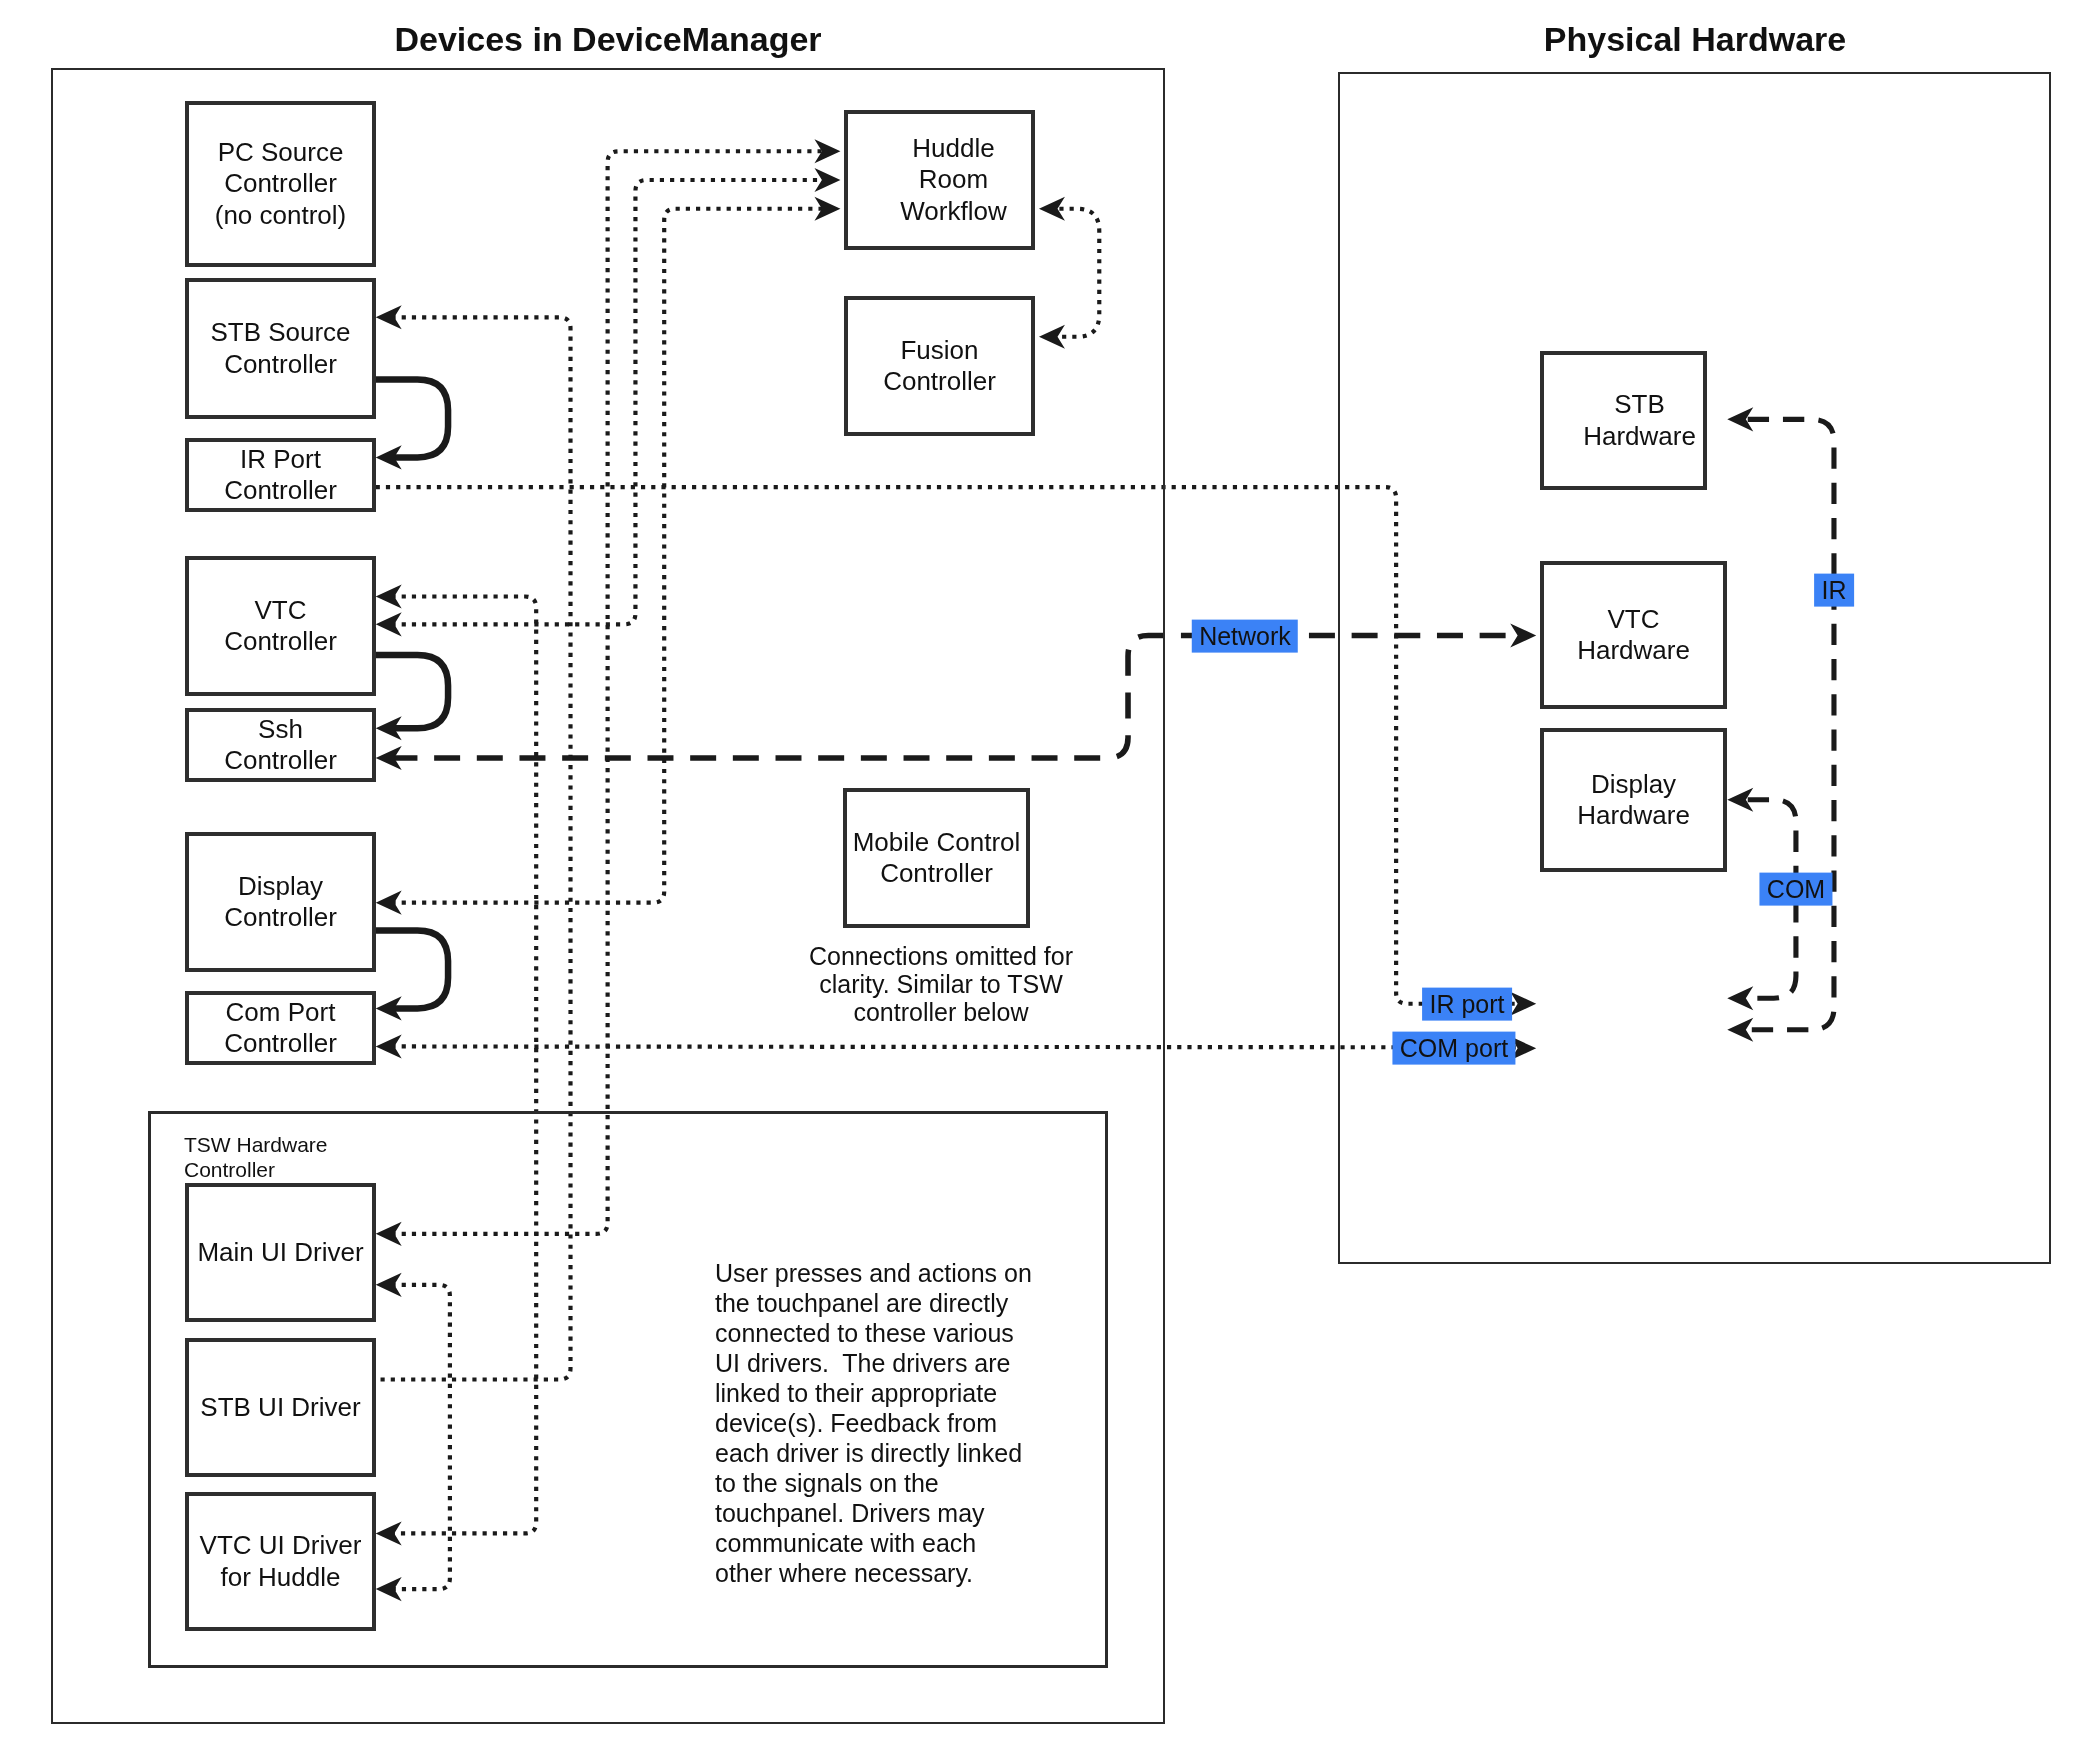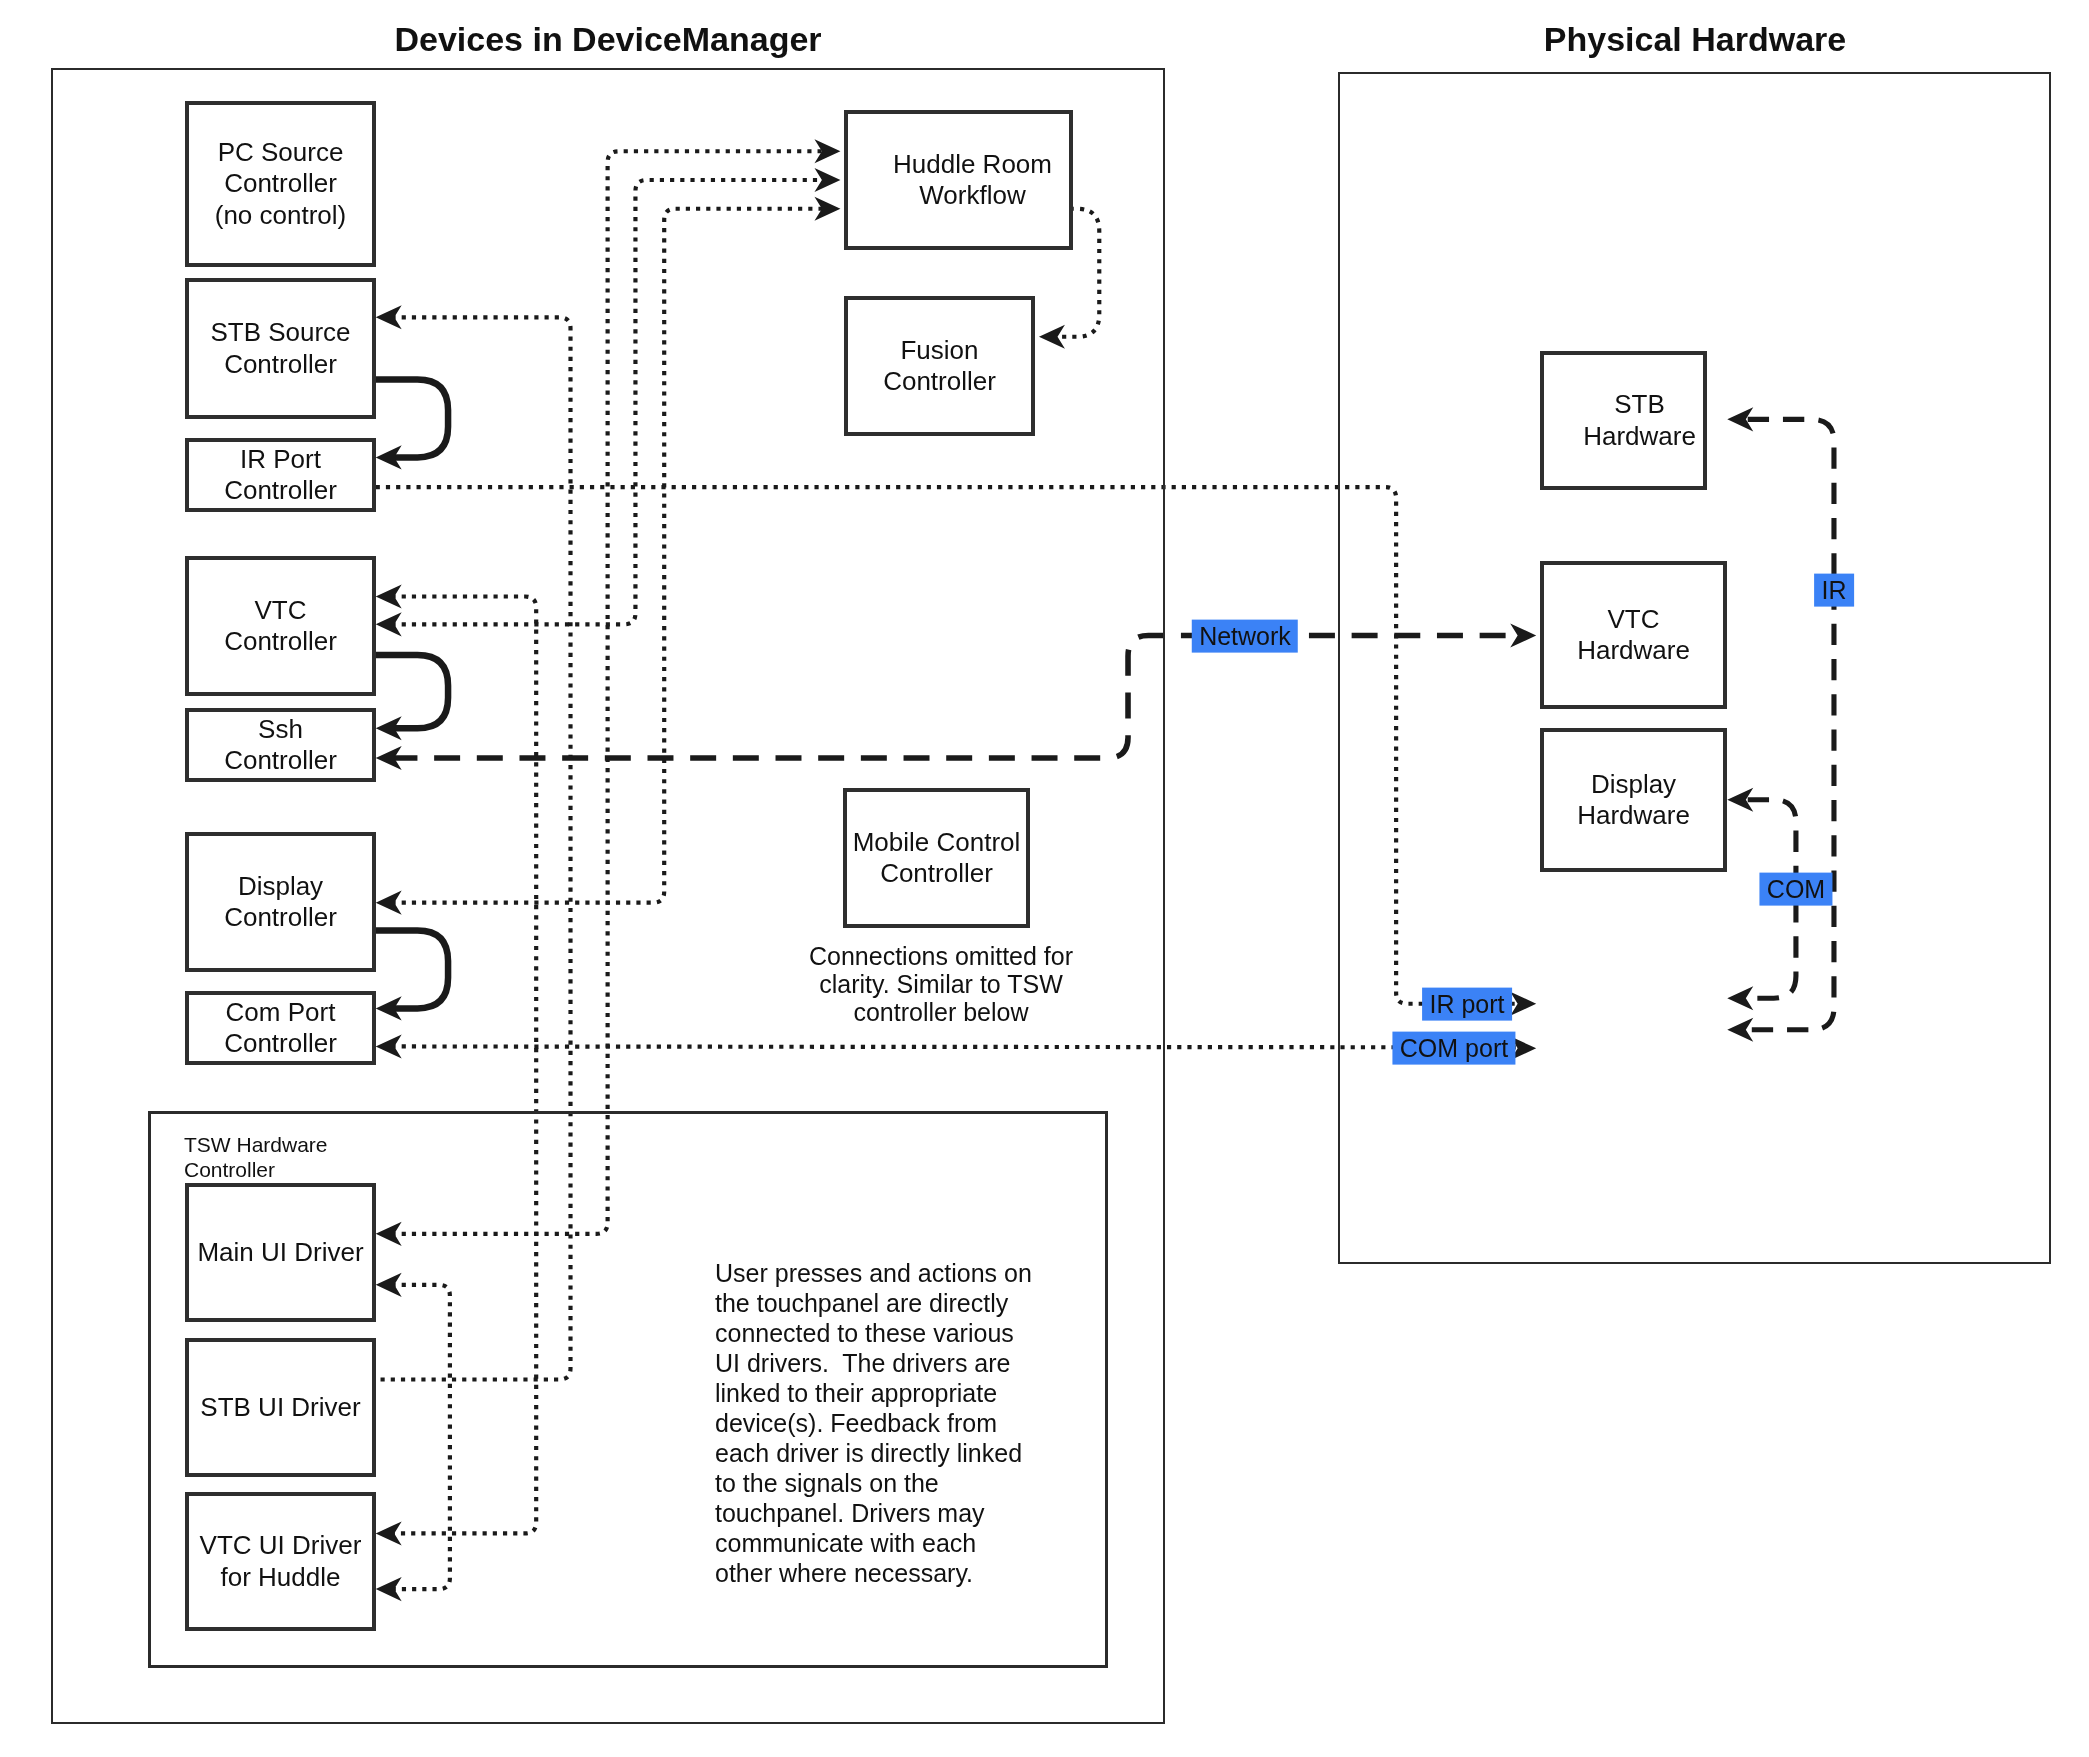--- a/index.html
+++ b/index.html
@@ -145,21 +145,21 @@
 Controller</div>
   <div class="node" style="left:185px;top:556px;width:191px;height:140px;">VTC
 Controller</div>
   <div class="node" style="left:185px;top:708px;width:191px;height:74px;">Ssh
 Controller</div>
   <div class="node" style="left:185px;top:832px;width:191px;height:140px;">Display
 Controller</div>
   <div class="node" style="left:185px;top:991px;width:191px;height:74px;">Com Port
 Controller</div>
 
-  <div class="node" style="left:844px;top:110px;width:229px;height:140px;padding-left:28px;">Huddle Room
+  <div class="node" style="left:844px;top:110px;width:191px;height:140px;padding-left:28px;">Huddle Room
 Workflow</div>
   <div class="node" style="left:844px;top:296px;width:191px;height:140px;">Fusion
 Controller</div>
   <div class="node" style="left:843px;top:788px;width:187px;height:140px;">Mobile Control
 Controller</div>
   <div class="note center" style="left:941px;top:942px;">Connections omitted for
 clarity. Similar to TSW
 controller below</div>
 
   <div class="frame tsw" style="left:148px;top:1111px;width:960px;height:557px;"></div>

